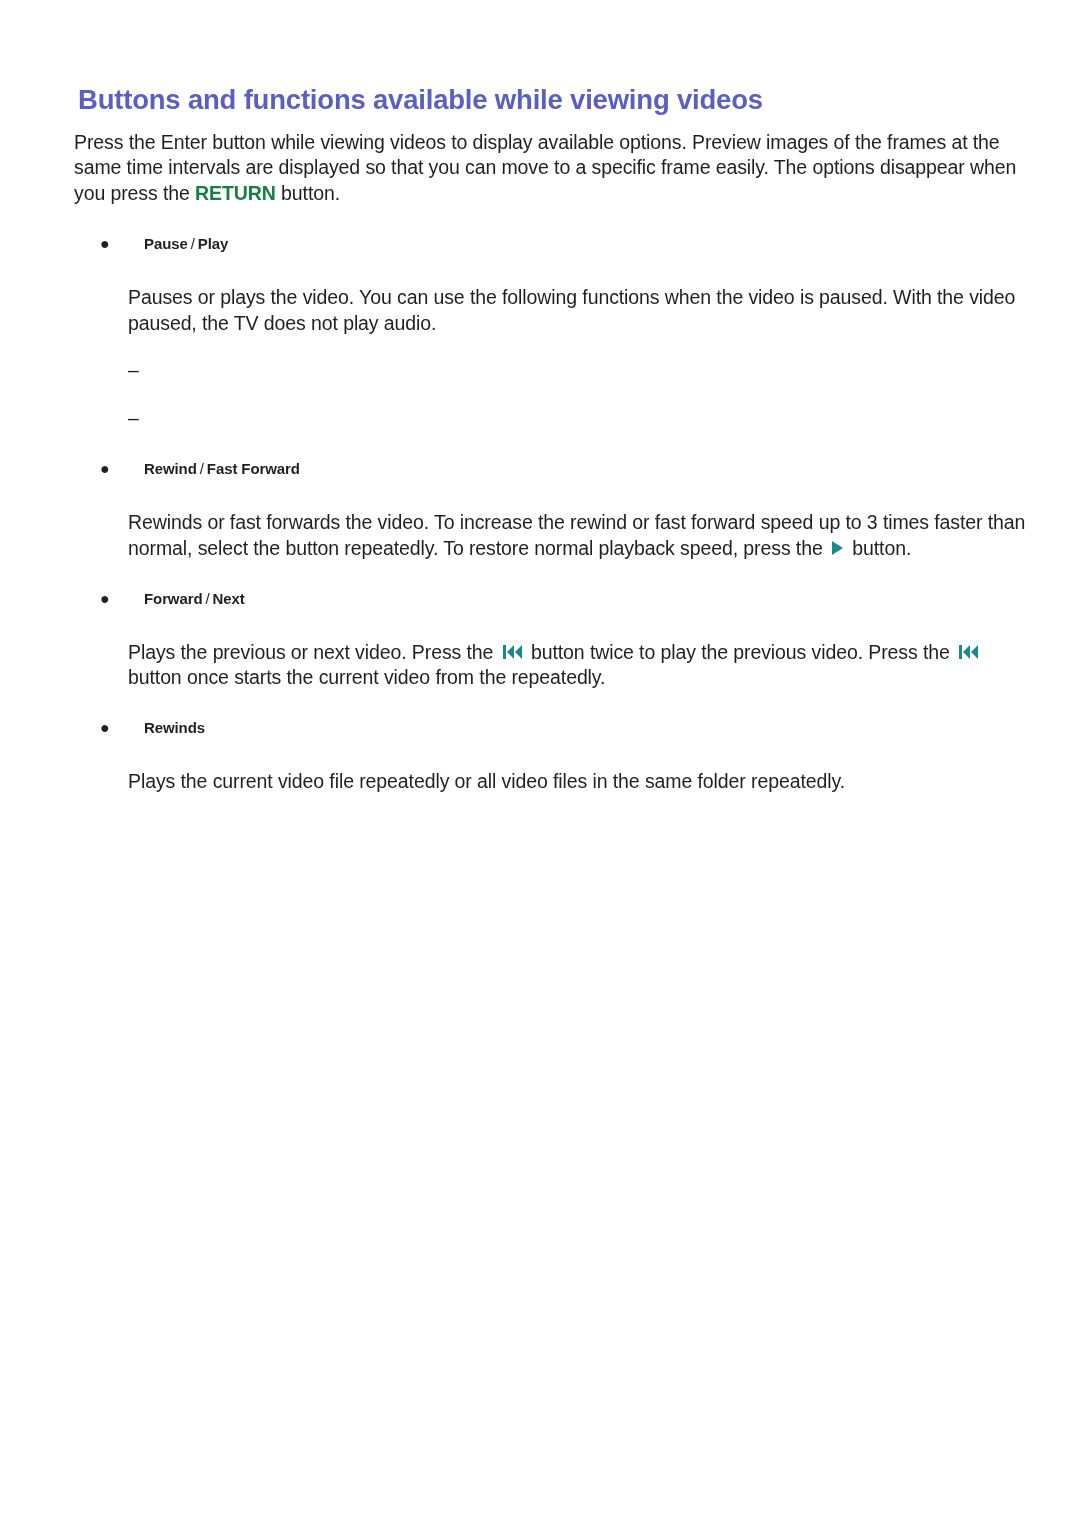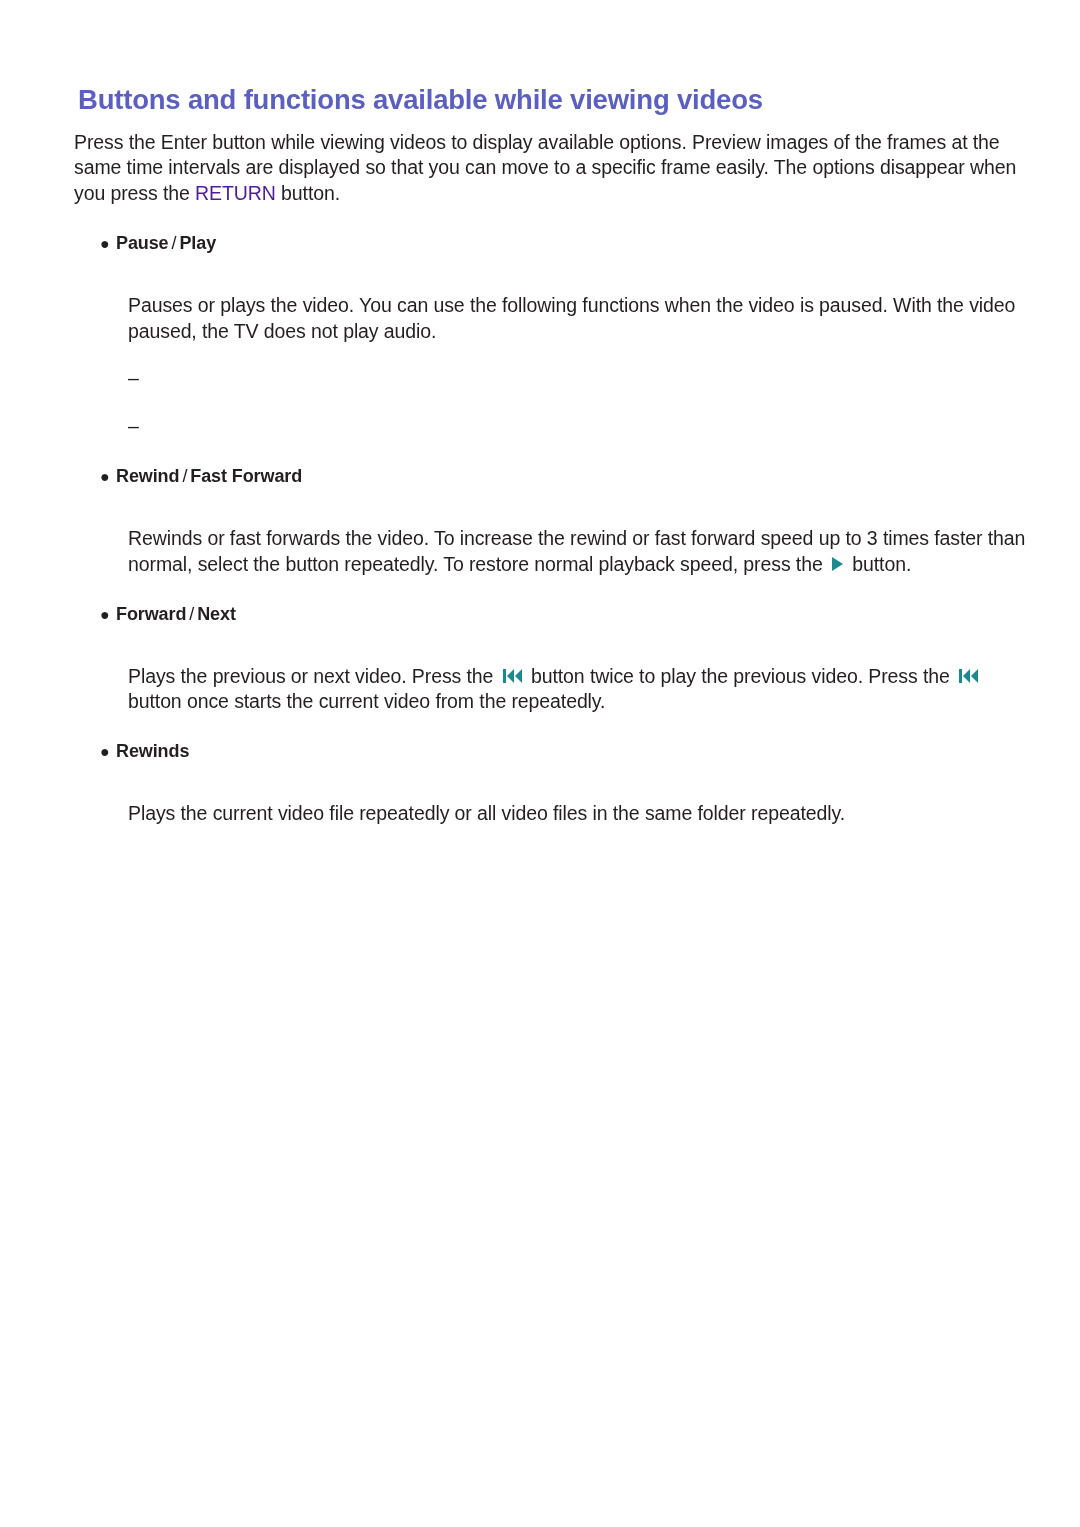--- a/index.html
+++ b/index.html
@@ -43,53 +43,54 @@
 
   .intro {
     font-size: 19.5px;
     line-height: 25.8px;
     color: #231f20;
     width: 955px;
     letter-spacing: -0.1px;
   }
 
   .kw-return {
-    color: #4c1d95;
-    font-weight: normal;
+    color: #15803d;
+    font-weight: bold;
   }
 
   
   .bullet-row {
     display: flex;
     align-items: baseline;
     margin-top: 24px;
     padding-left: 26px;
   }
   .bullet-dot {
     width: 16px;
     flex: 0 0 16px;
     font-size: 16px;
     line-height: 26px;
     color: #231f20;
   }
   .bullet-label {
-    font-size: 18px;
+    font-size: 15px;
     font-weight: bold;
     color: #1b6cb;
     letter-spacing: -0.1px;
     white-space: nowrap;
+    margin-left: 28px;
   }
   .sep {
     color: #231f20;
     font-weight: normal;
     padding: 0 3px;
   }
 
   .para {
-    margin-top: 36px;
+    margin-top: 28px;
     padding-left: 54px;
     font-size: 19.5px;
     line-height: 25.8px;
     color: #231f20;
     width: 900px;
     letter-spacing: -0.1px;
   }
   .para.tight { margin-top: 14px; }
 
   .dash-row {

